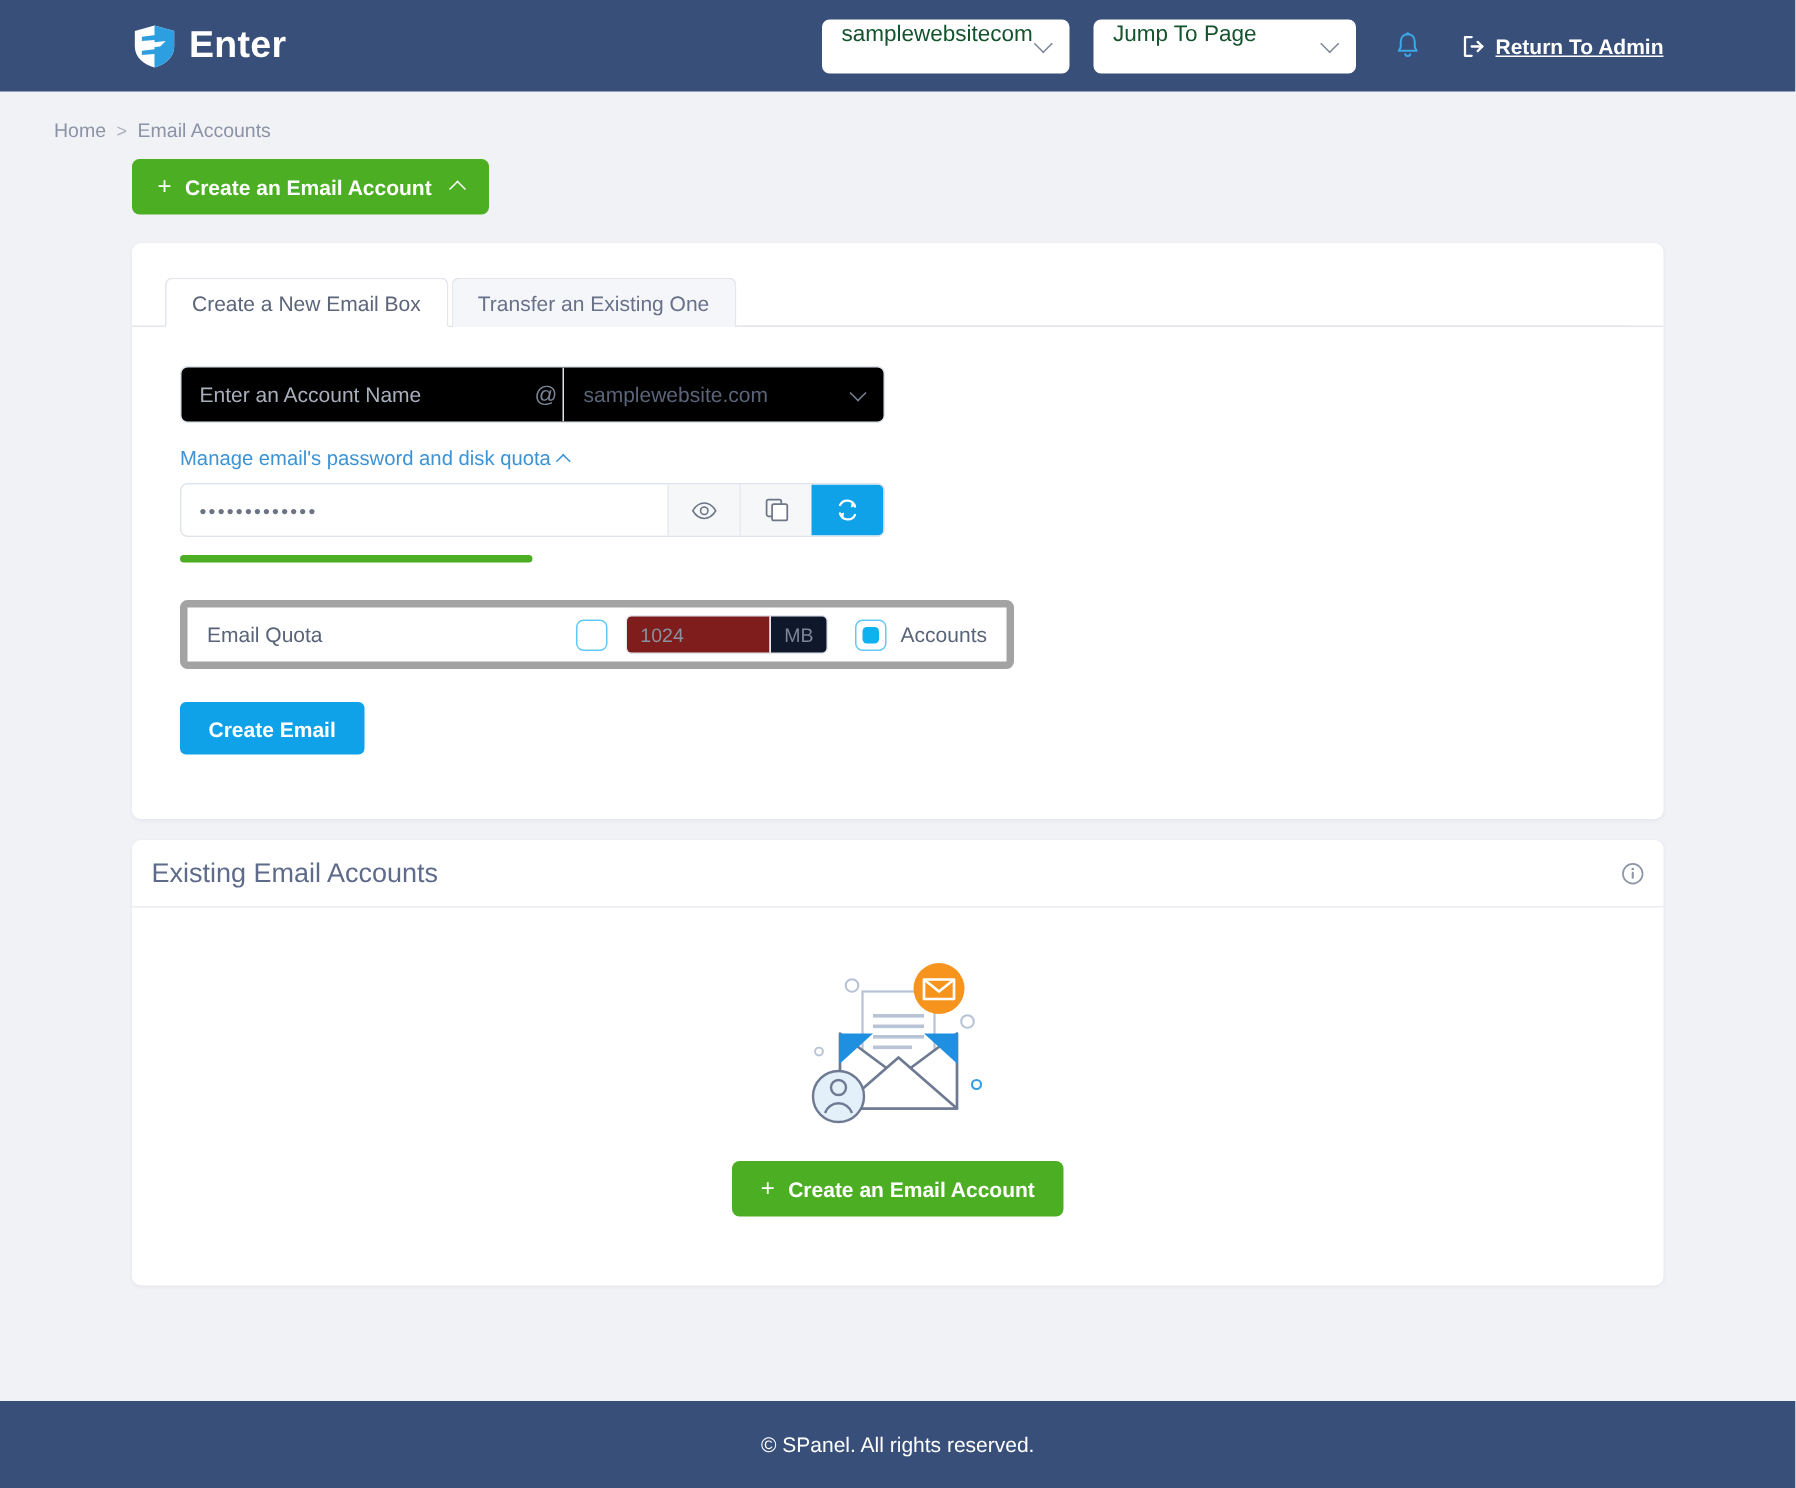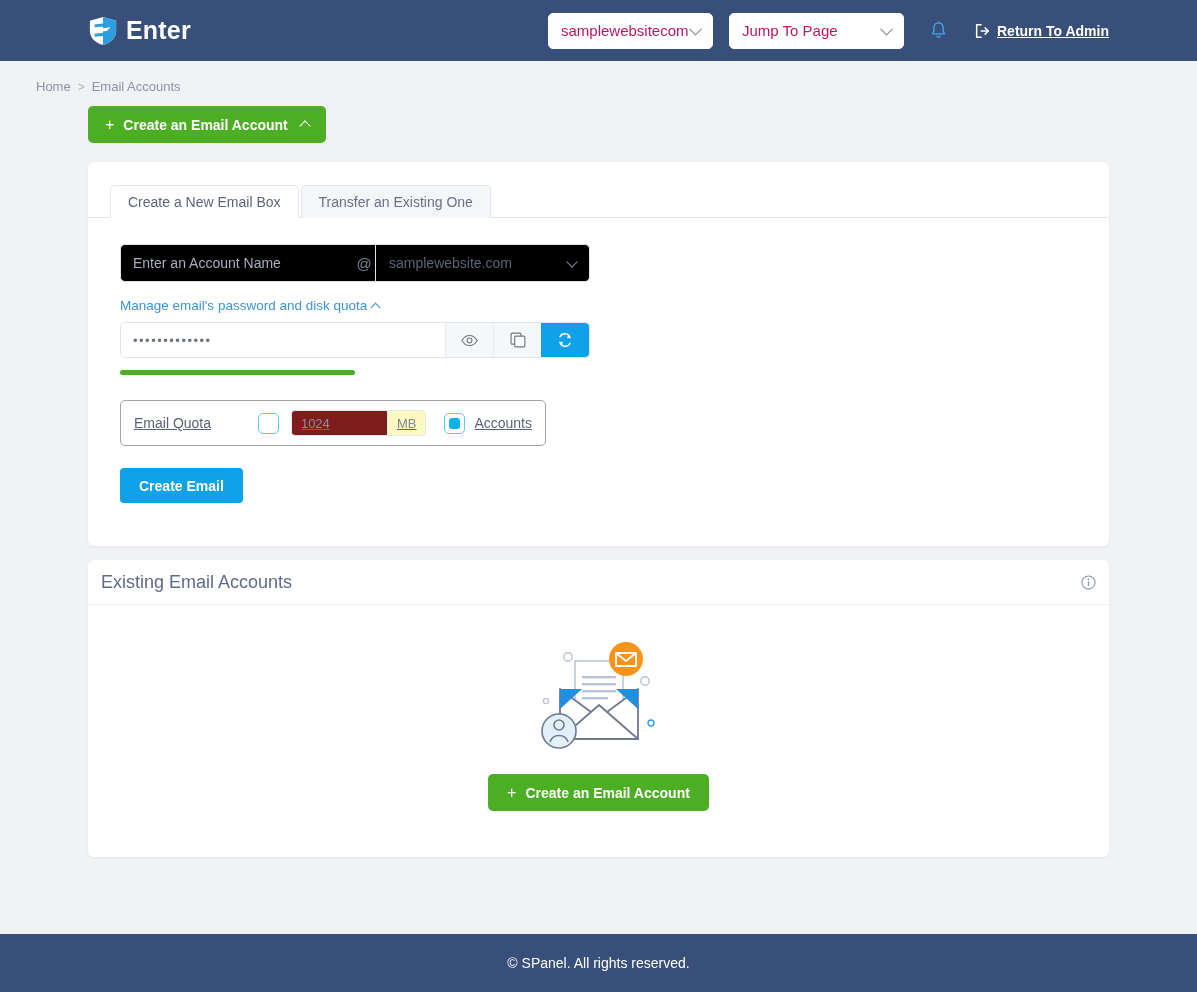--- a/index.html
+++ b/index.html
@@ -45,23 +45,22 @@
     display: flex;
     align-items: center;
     gap: 16px;
   }
   .sel {
     height: 36px;
     background: #ffffff;
     border: 1px solid #ffffff;
     border-radius: 5px;
     display: flex;
-    align-items: center;
     padding: 0 12px;
-    color: #be185d;
+    color: #14532d;
     font-size: 15px;
     position: relative;
   }
   .sel-site { width: 165px; }
   .sel-jump { width: 175px; }
   .sel .caret {
     position: absolute;
     right: 12px;
     top: 50%;
     transform: translateY(-60%);
@@ -278,28 +277,27 @@
   .pw-strength {
     margin-top: 12px;
     width: 224px;
     height: 5px;
     background: #4caf23;
     border-radius: 3px;
   }
 
   .quota-box {
     margin-top: 25px;
-    width: 426px;
+    width: 556px;
     height: 46px;
-    border: 1px solid #a3a3a3;
+    border: 5px solid #a3a3a3;
     border-radius: 5px;
     display: flex;
     align-items: center;
     padding: 0 13px;
-    text-decoration: underline;
   }
   .quota-label { font-size: 14px; color: #5a6478; flex: 1; }
   .radio {
     width: 21px; height: 21px;
     border: 1.6px solid #62c8f5;
     border-radius: 5px;
     background: #fff;
     display: flex; align-items: center; justify-content: center;
     cursor: pointer;
     flex: none;
@@ -321,21 +319,21 @@
     outline: none;
     font-family: "Liberation Sans", sans-serif;
     margin-left: 12px;
     background: #7f1d1d;
   }
   .quota-unit {
     height: 26px;
     padding: 0 9px;
     border: 1px solid #e3e7ee;
     border-radius: 0 4px 4px 0;
-    background: #fef9c3;
+    background: #0f172a;
     display: flex; align-items: center;
     font-size: 13px; color: #7d8694;
   }
   .quota-unlim-label { font-size: 14px; color: #5a6478; margin-left: 9px; }
   .quota-unlim-wrap { display: flex; align-items: center; margin-left: 18px; }
 
   .btn-blue {
     margin-top: 22px;
     background: #0fa2e8;
     color: #fff;

